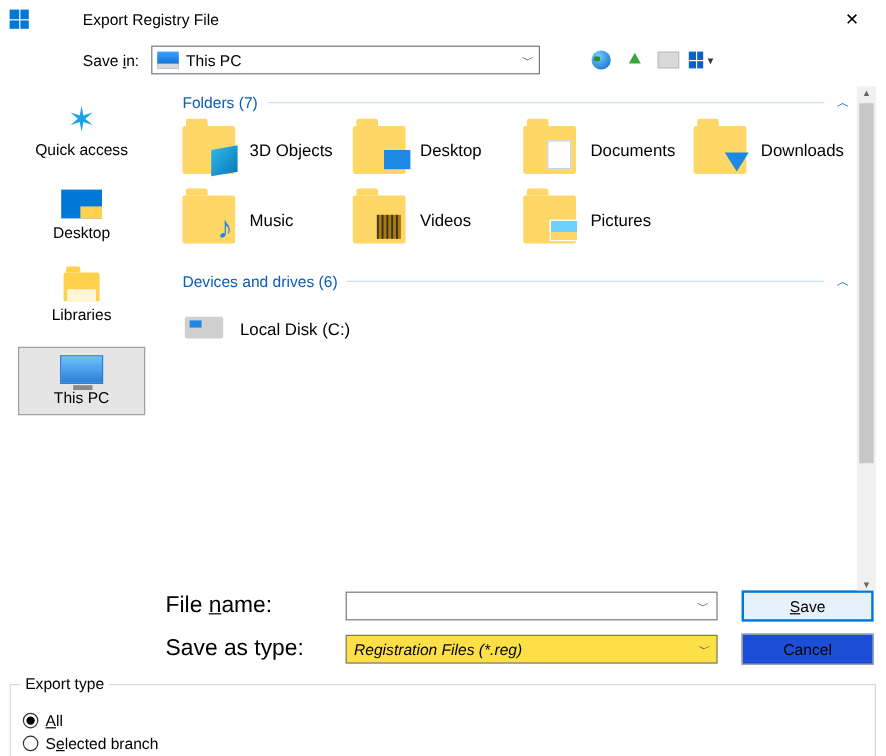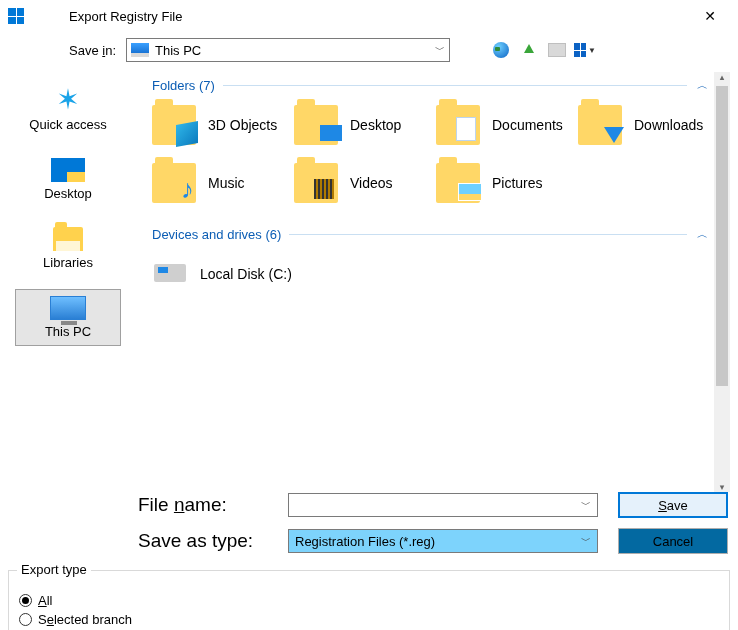--- a/index.html
+++ b/index.html
@@ -62,22 +62,22 @@
   .drive-icon{ width:32px;height:18px;background:#cfcfcf;border-radius:2px;position:relative;}
   .drive-icon::before{content:"";position:absolute;left:4px;top:3px;width:10px;height:6px;background:#1e88e5;}
   .vscroll{ width:16px; background:#f0f0f0; position:relative; }
   .vscroll::before{content:"▴";position:absolute;top:0;left:0;right:0;text-align:center;font-size:9px;color:#666;}
   .vscroll::after{content:"▾";position:absolute;bottom:0;left:0;right:0;text-align:center;font-size:9px;color:#666;}
   .vscroll .thumb{position:absolute;top:14px;left:2px;right:2px;height:300px;background:#c7c7c7;}
   .footer { padding: 0 10px 10px 10px; }
   .frow2 { display:grid; grid-template-columns: 130px 1fr 110px; align-items:center; column-gap:20px; padding-left:128px; }
   .frow2 .lbl2 { font-size:19px; }
   .combo2 { height:24px; border:1px solid #7a7a7a; background:#fff; display:flex; align-items:center; justify-content:space-between; padding:0 6px; font-size:13px;}
-  .combo2.gray{ background:#7dd3fc; }
-  .btn { height:26px; border:1px solid #adadad; background:#0369a1; font-size:13px; display:flex;align-items:center;justify-content:center;}
+  .combo2.gray{ background:#fde047;font-style:italic; }
+  .btn { height:26px; border:1px solid #adadad; background:#1d4ed8; font-size:13px; display:flex;align-items:center;justify-content:center;}
   .btn.primary{ border:2px solid #0078d7; background:#e5f1fb; }
   .groupbox { margin:6px 8px 8px 8px; border:1px solid #d9d9d9; position:relative; padding:18px 10px 10px 10px; }
   .groupbox .legend { position:absolute; top:-9px; left:8px; background:#fff; padding:0 4px; font-size:13px; }
   .radio-row{ display:flex; align-items:center; gap:6px; margin:4px 0; font-size:13px;}
   .radio { width:13px;height:13px;border:1px solid #333;border-radius:50%; display:inline-flex;align-items:center;justify-content:center;}
   .radio .dot{width:7px;height:7px;border-radius:50%;background:#000;}
   u{text-decoration:underline;}
 </style>
 </head>
 <body>

